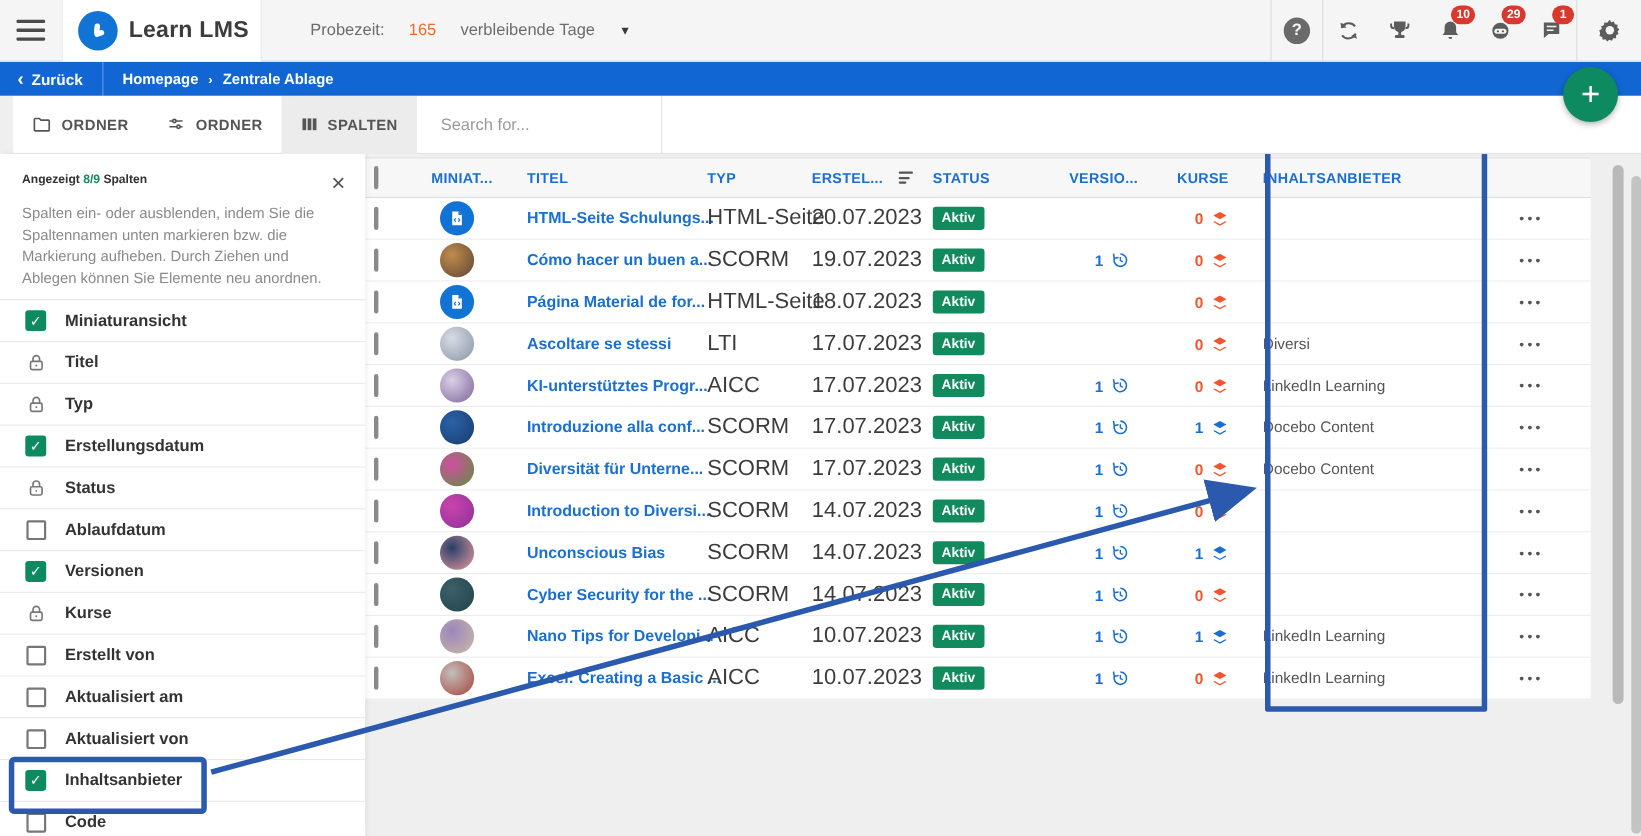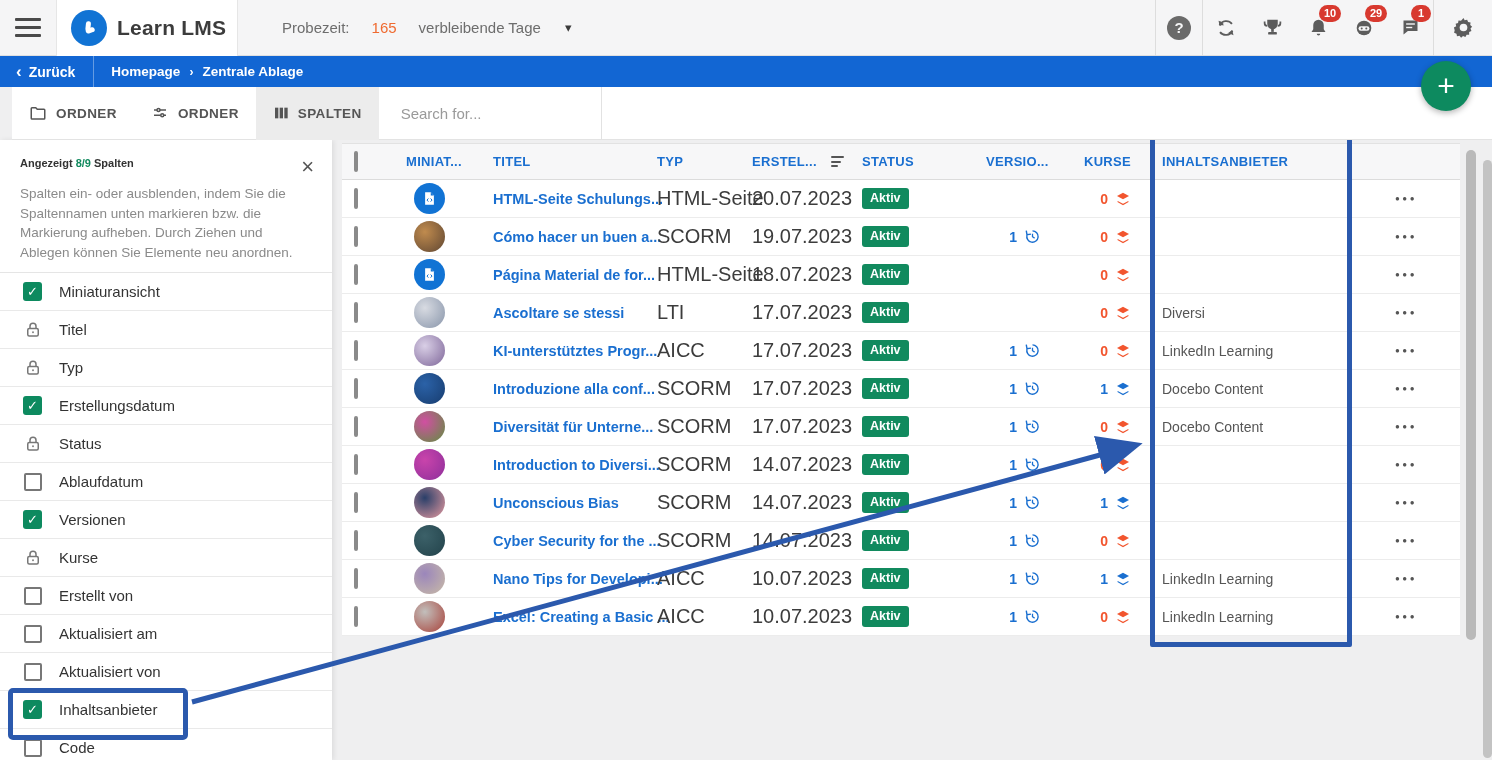--- a/index.html
+++ b/index.html
@@ -70,24 +70,24 @@
                 border-bottom:1px solid #e9e9e9; font-size:15px; color:#333; cursor:pointer; }
   .panel-item .st { display:none; width:19px; height:19px; align-items:center; justify-content:center; flex:none; }
   .panel-item[data-state="checked"] .st-checked { display:flex; }
   .panel-item[data-state="locked"] .st-locked { display:flex; }
   .panel-item[data-state="unchecked"] .st-unchecked { display:flex; }
   .cb-green { width:19px; height:19px; border-radius:3px; background:#0d8a5f; color:#fff; font-size:13px; font-weight:bold;
               display:flex; align-items:center; justify-content:center; }
   .cb-empty { width:18px; height:18px; border:2px solid #777; border-radius:2px; background:#fff; }
   .panel-item.highlighted::before { content:""; position:absolute; left:8px; top:-3px; width:170px; height:42px;
               border:5px solid #2b59ad; border-radius:5px; pointer-events:none; z-index:6; }
-  .panel-label { white-space:nowrap; }
+  .panel-label { white-space:nowrap;font-weight:bold; }
 
   
-  .table-wrap { position:absolute; left:342px; top:143px; width:1118px; z-index:1; }
+  .table-wrap { position:absolute; left:328px; top:143px; width:1118px; z-index:1; }
   .t-row { display:flex; align-items:center; }
   .t-head { height:37px; background:#f7f7f8; border-top:1px solid #e2e2e2; border-bottom:1px solid #dcdcdc; }
   .t-head .hd { font-size:13px; font-weight:bold; color:#1a6fd0; letter-spacing:.3px; white-space:nowrap; }
   .t-body-row { height:38px; background:#fff; border-bottom:1px solid #ececec; }
   .c-select { width:40px; padding-left:12px; flex:none; }
   .c-thumb { width:95px; flex:none; display:flex; justify-content:center; }
   .t-head .c-thumb { justify-content:flex-start; padding-left:24px; }
   .c-title { width:180px; padding-left:16px; flex:none; }
   .c-type { width:95px; flex:none; }
   .c-date { width:110px; flex:none; display:flex; align-items:center; gap:14px; }

